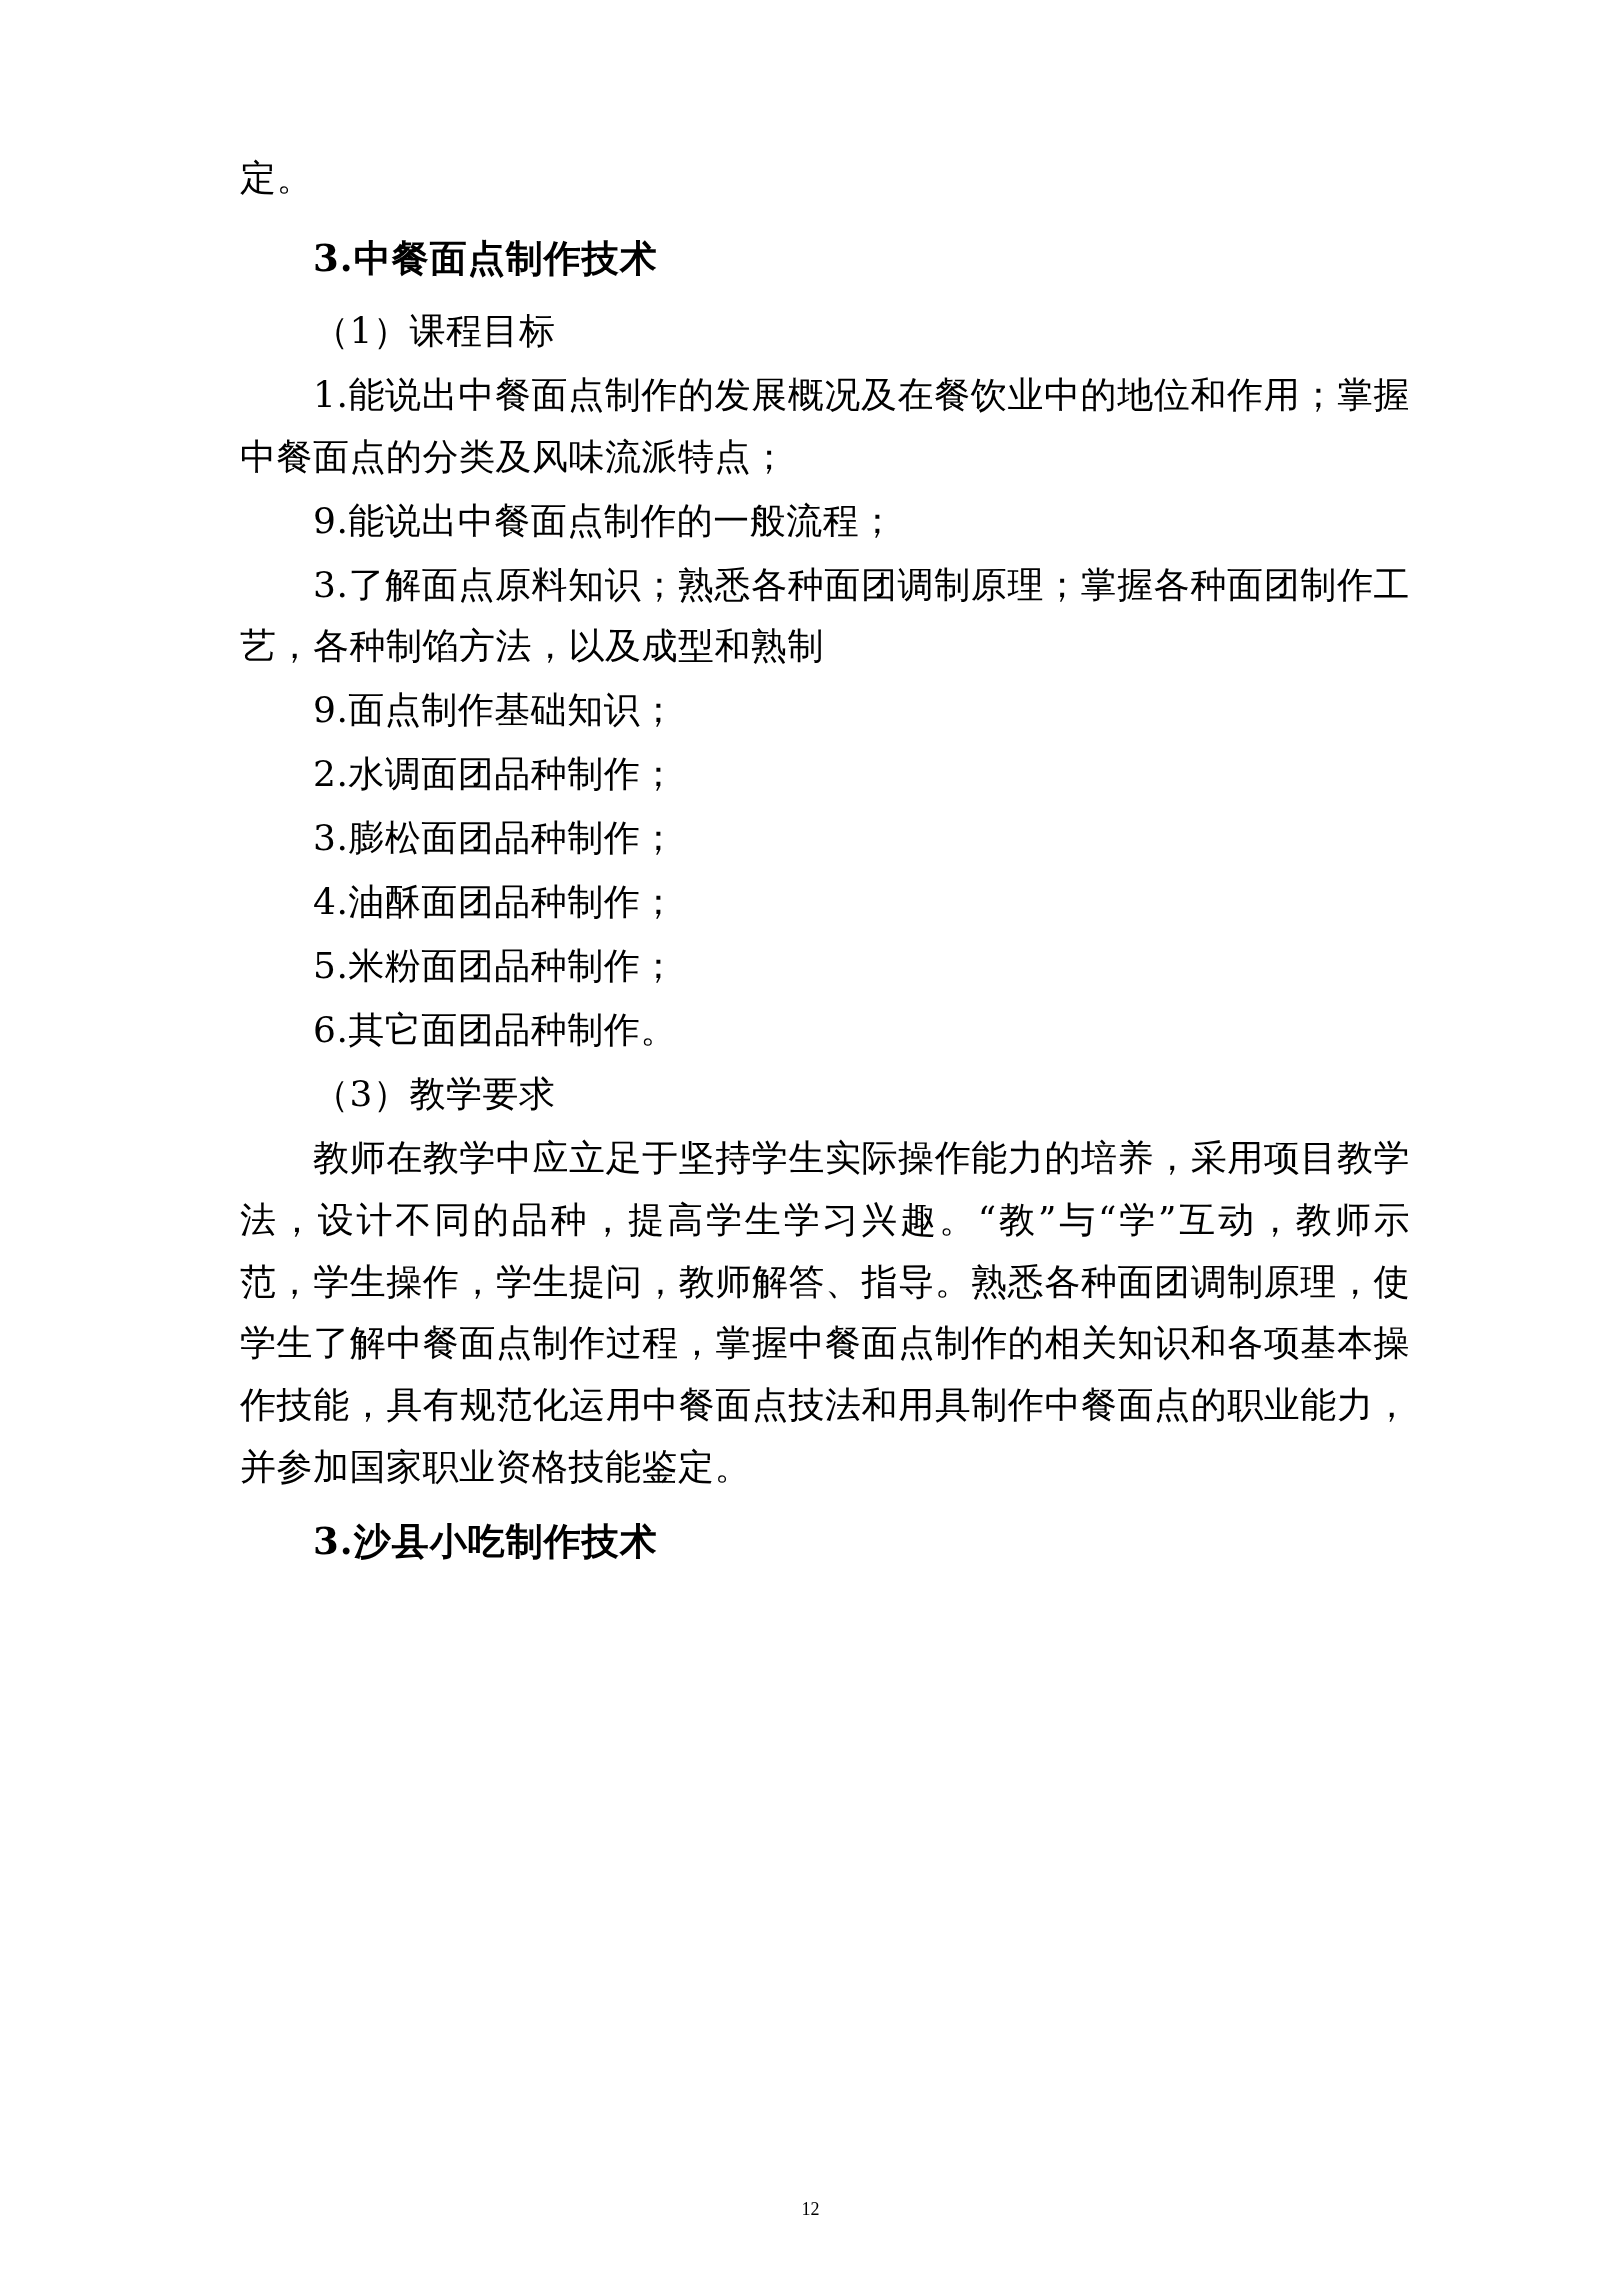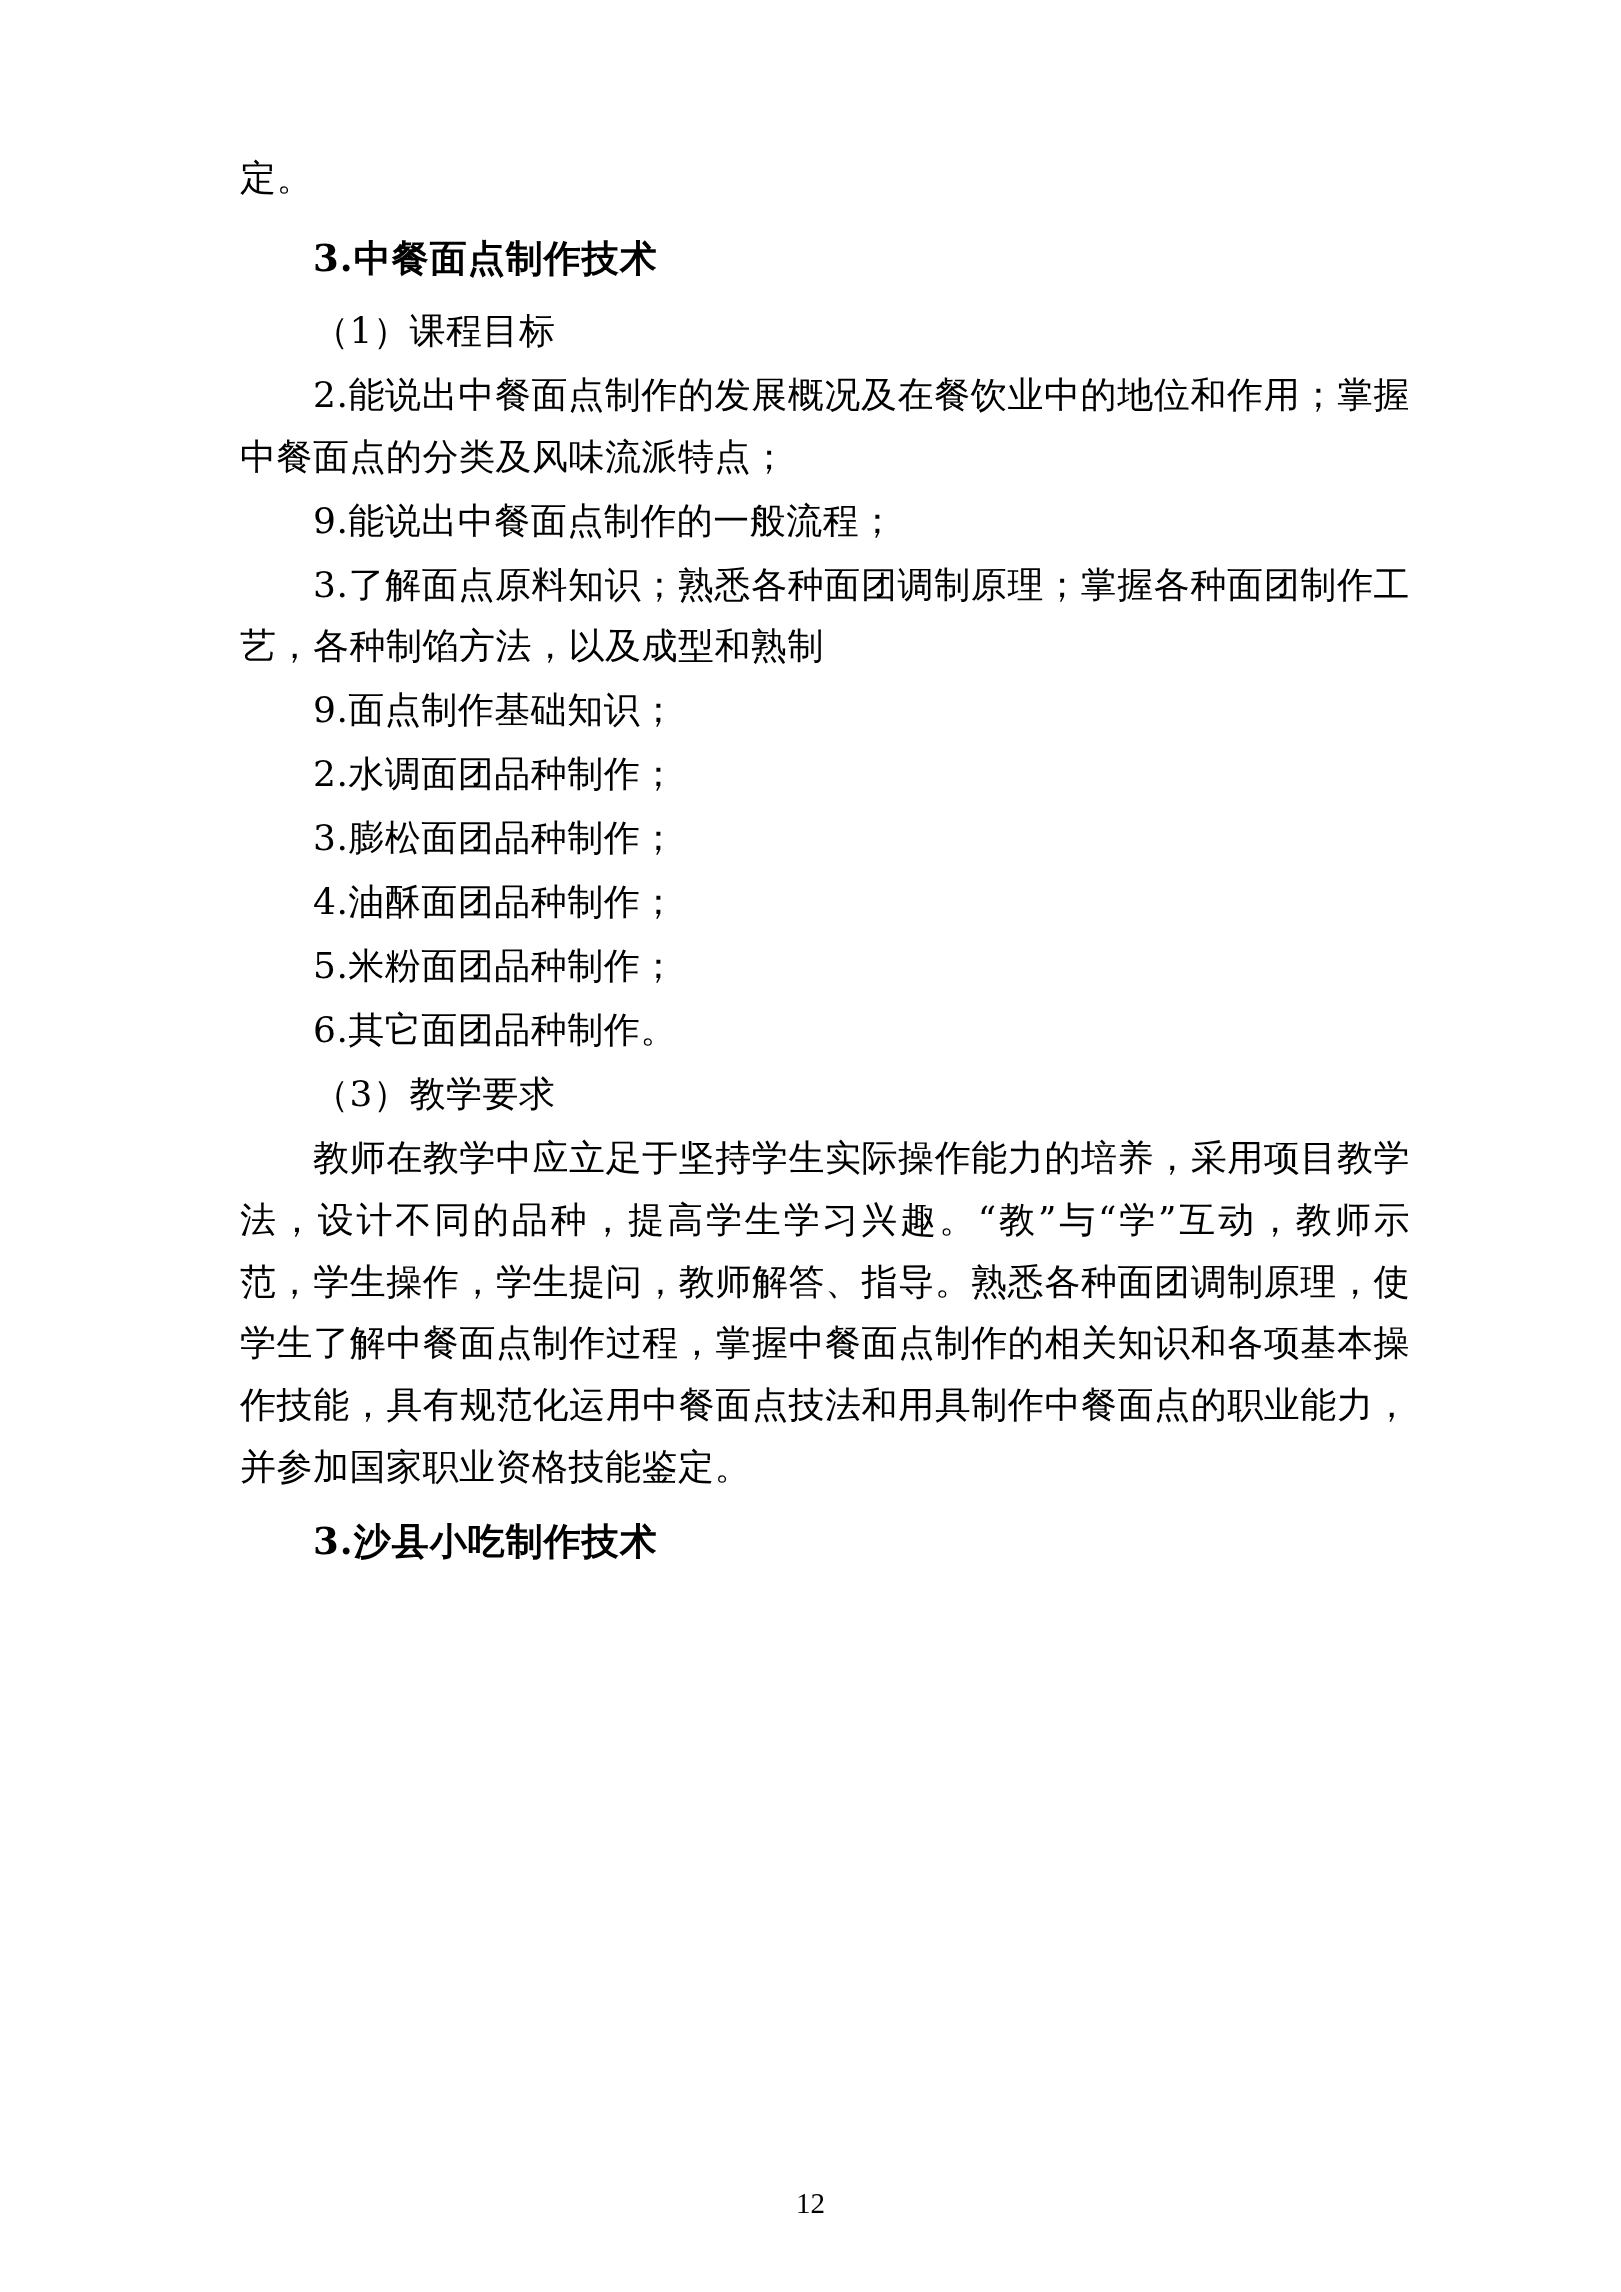--- a/index.html
+++ b/index.html
@@ -48,37 +48,37 @@
   .block-para {
     padding-left: 0;
     text-indent: 73px;
   }
   .page-number {
     position: absolute;
     left: 0;
     right: 0;
     bottom: 73px;
     text-align: center;
-    font-size: 29px;
+    font-size: 18px;
     font-family: "Liberation Serif", serif;
   }
 </style>
 </head>
 <body>
 
 <div class="page">
   <div class="doc-body">
 
     <p class="para">定。</p>
 
     <p class="heading first">3.中餐面点制作技术</p>
 
     <p class="para indent2">（1）课程目标</p>
 
-    <p class="para block-para">2.能说出中餐面点制作的发展概况及在餐饮业中的地位和作用；掌握中餐面点的分类及风味流派特点；</p>
+    <p class="para block-para">1.能说出中餐面点制作的发展概况及在餐饮业中的地位和作用；掌握中餐面点的分类及风味流派特点；</p>
 
     <p class="para block-para">9.能说出中餐面点制作的一般流程；</p>
 
     <p class="para block-para">3.了解面点原料知识；熟悉各种面团调制原理；掌握各种面团制作工艺，各种制馅方法，以及成型和熟制</p>
 
 
     <p class="para indent2">9.面点制作基础知识；</p>
     <p class="para indent2">2.水调面团品种制作；</p>
     <p class="para indent2">3.膨松面团品种制作；</p>
     <p class="para indent2">4.油酥面团品种制作；</p>

